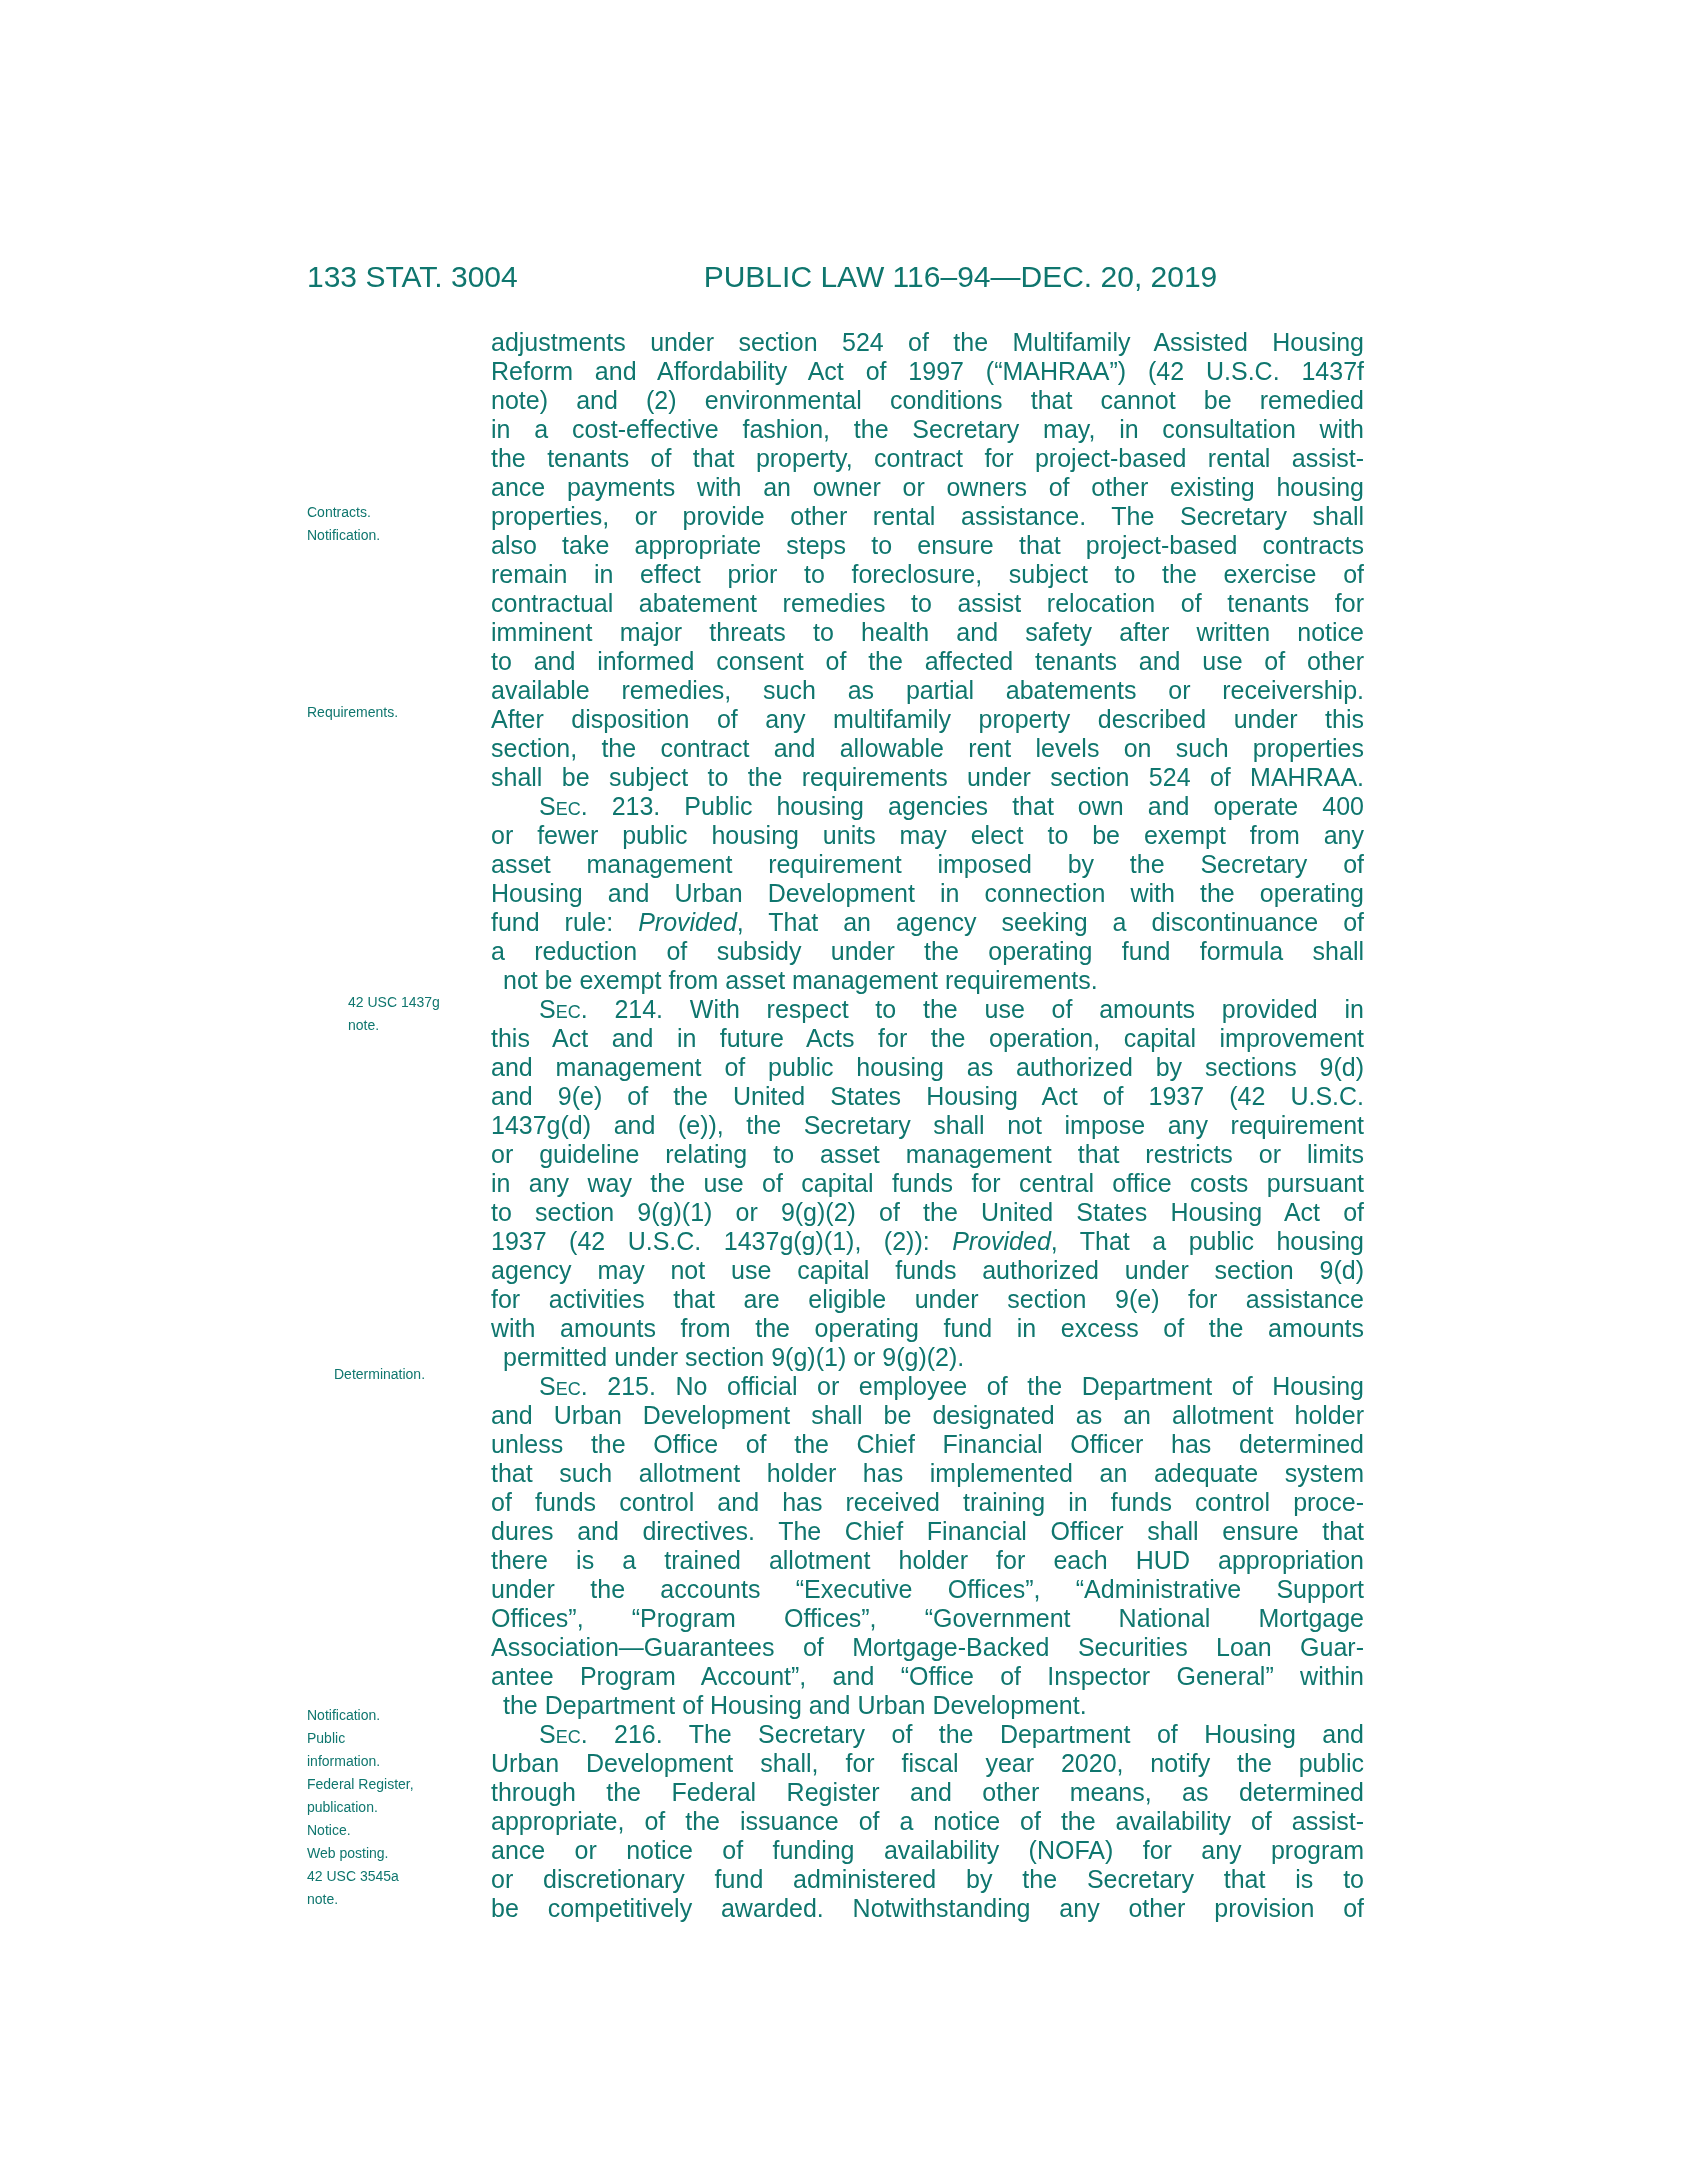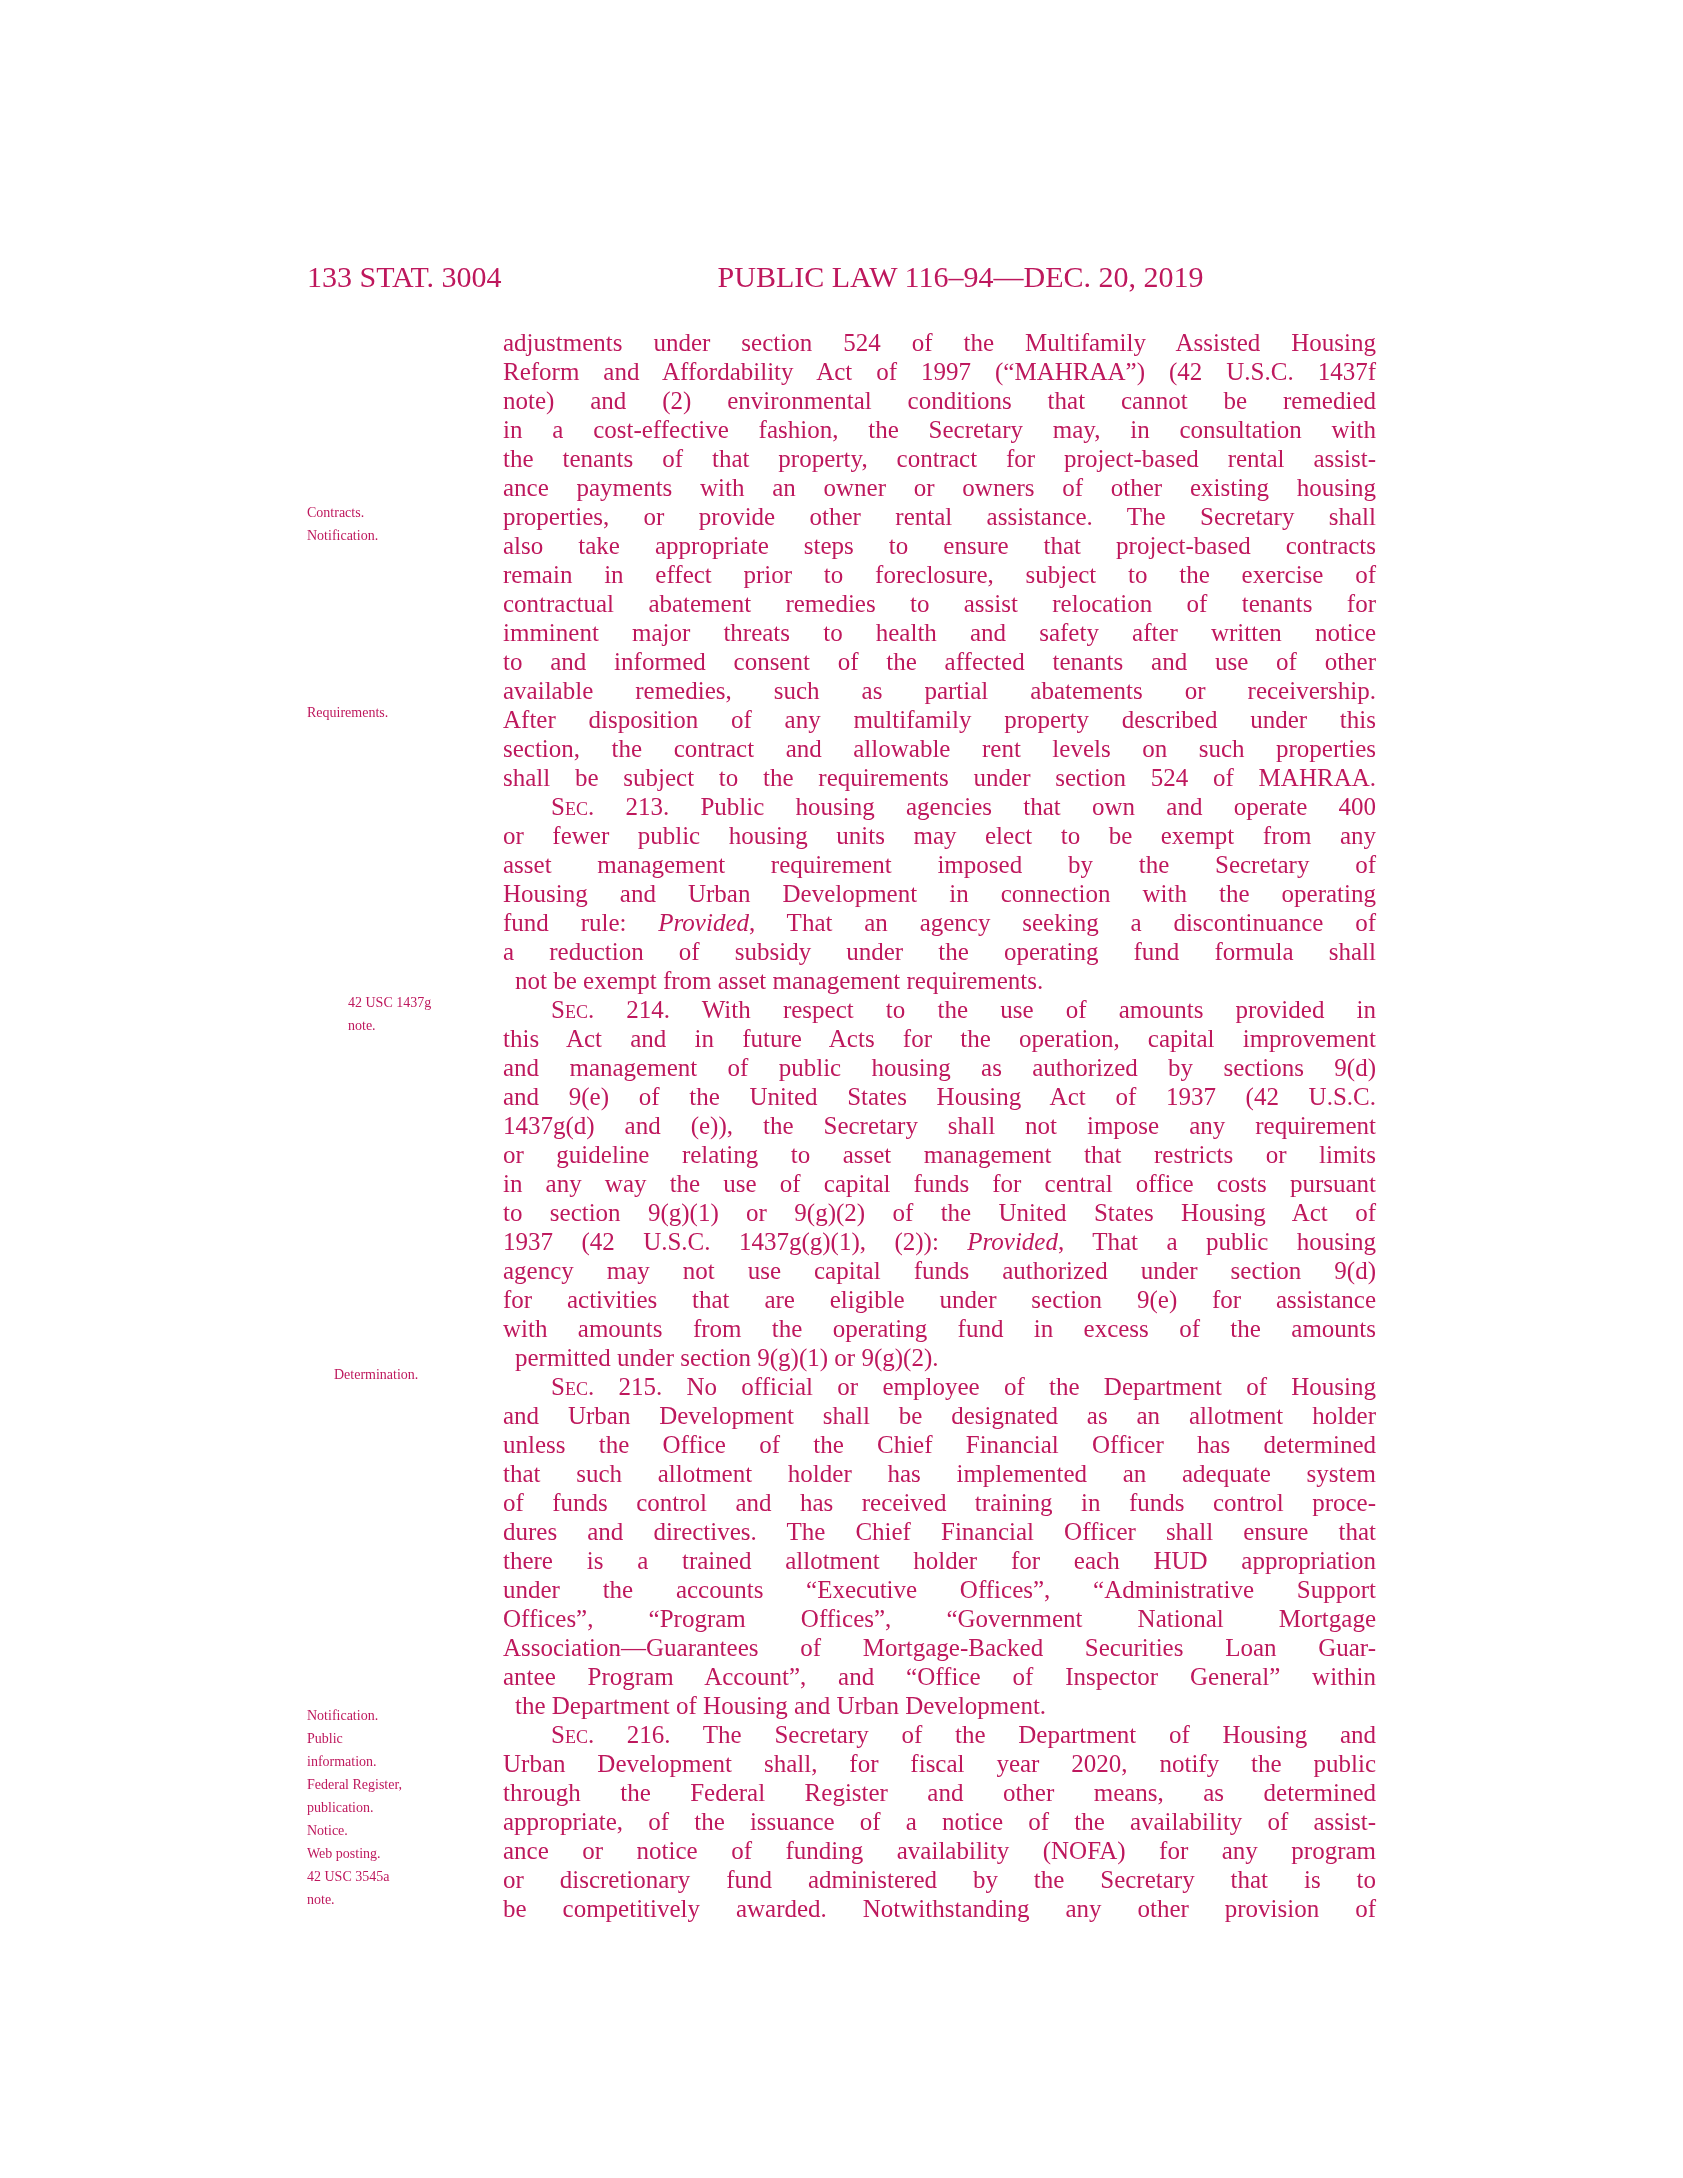--- a/index.html
+++ b/index.html
@@ -1,22 +1,22 @@
 <!DOCTYPE html>
 <html><head>
 <meta charset="utf-8">
 <style>
   html, body { margin: 0; padding: 0; background: #ffffff; }
   .page {
     position: relative;
     width: 1683px;
     height: 2178px;
     background: #ffffff;
-    color: #be185d;
-    font-family: Liberation Serif, serif;
+    color: #0f766e;
+    font-family: Liberation Sans, sans-serif;
     overflow: hidden;
   }
   
   .header-row {
     position: absolute;
     top: 260px;
     left: 0;
     width: 1683px;
     height: 40px;
     font-size: 30px;
@@ -46,21 +46,21 @@
     text-align: left;
   }
   .mn-1 { top: 501px; }
   .mn-2 { top: 701px; }
   .mn-3 { top: 991px; margin-left: 41px; }
   .mn-4 { top: 1363px; margin-left: 27px; }
   .mn-5 { top: 1704px; }
   
   .body-col {
     position: absolute;
-    left: 503px;
+    left: 491px;
     top: 328px;
     width: 873px;
     font-size: 25px;
   }
   .para { margin: 0; }
   .line {
     height: 29px;
     line-height: 29px;
     text-align: justify;
     text-align-last: justify;

